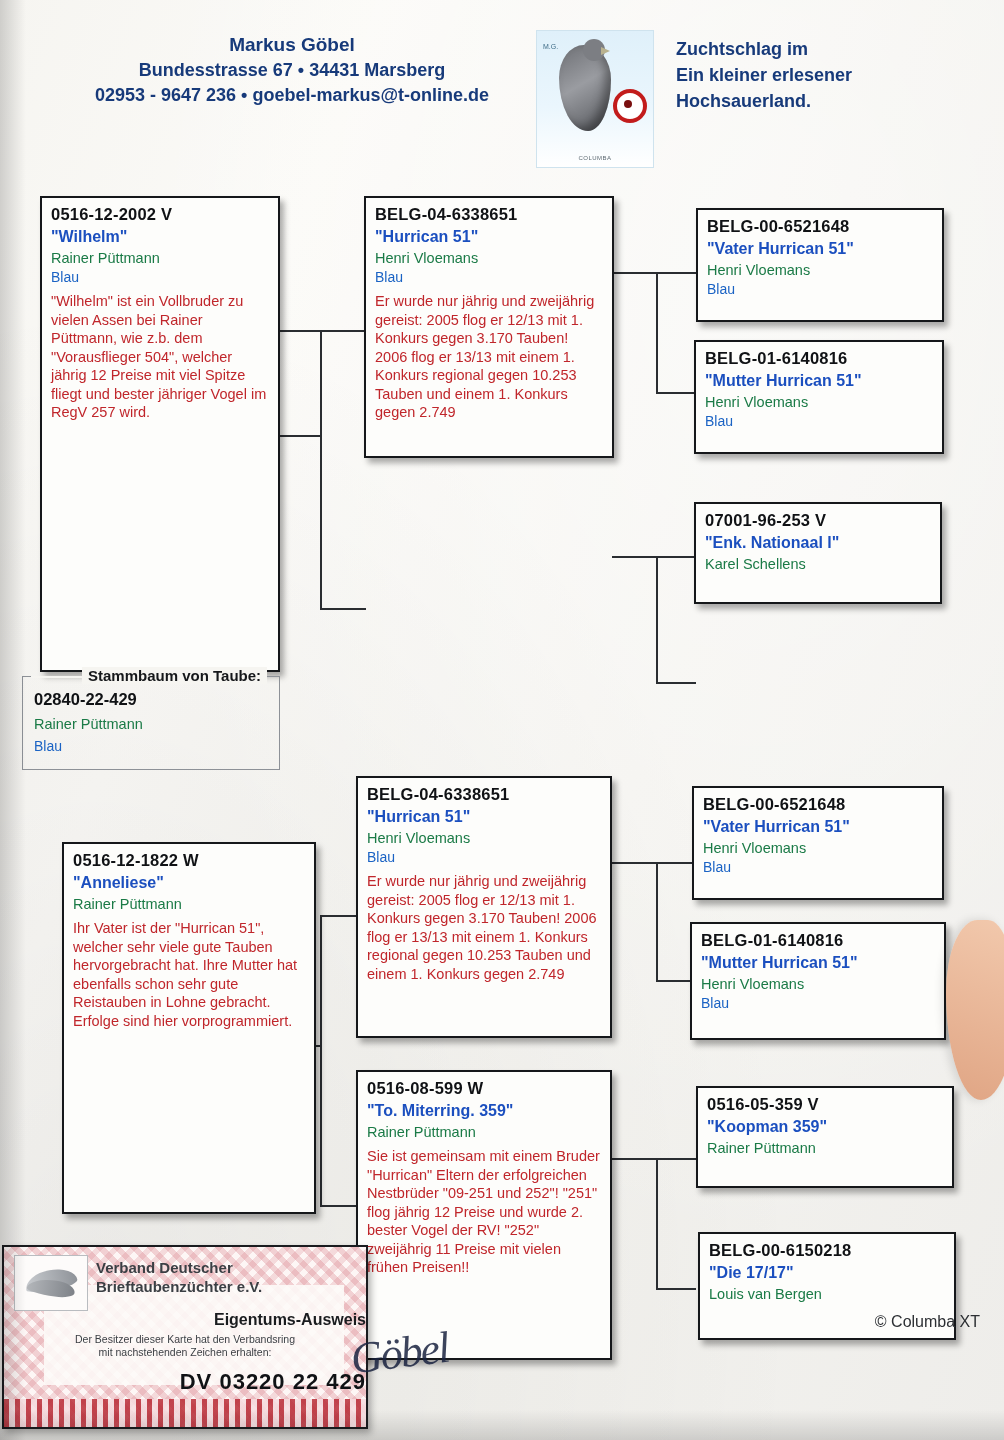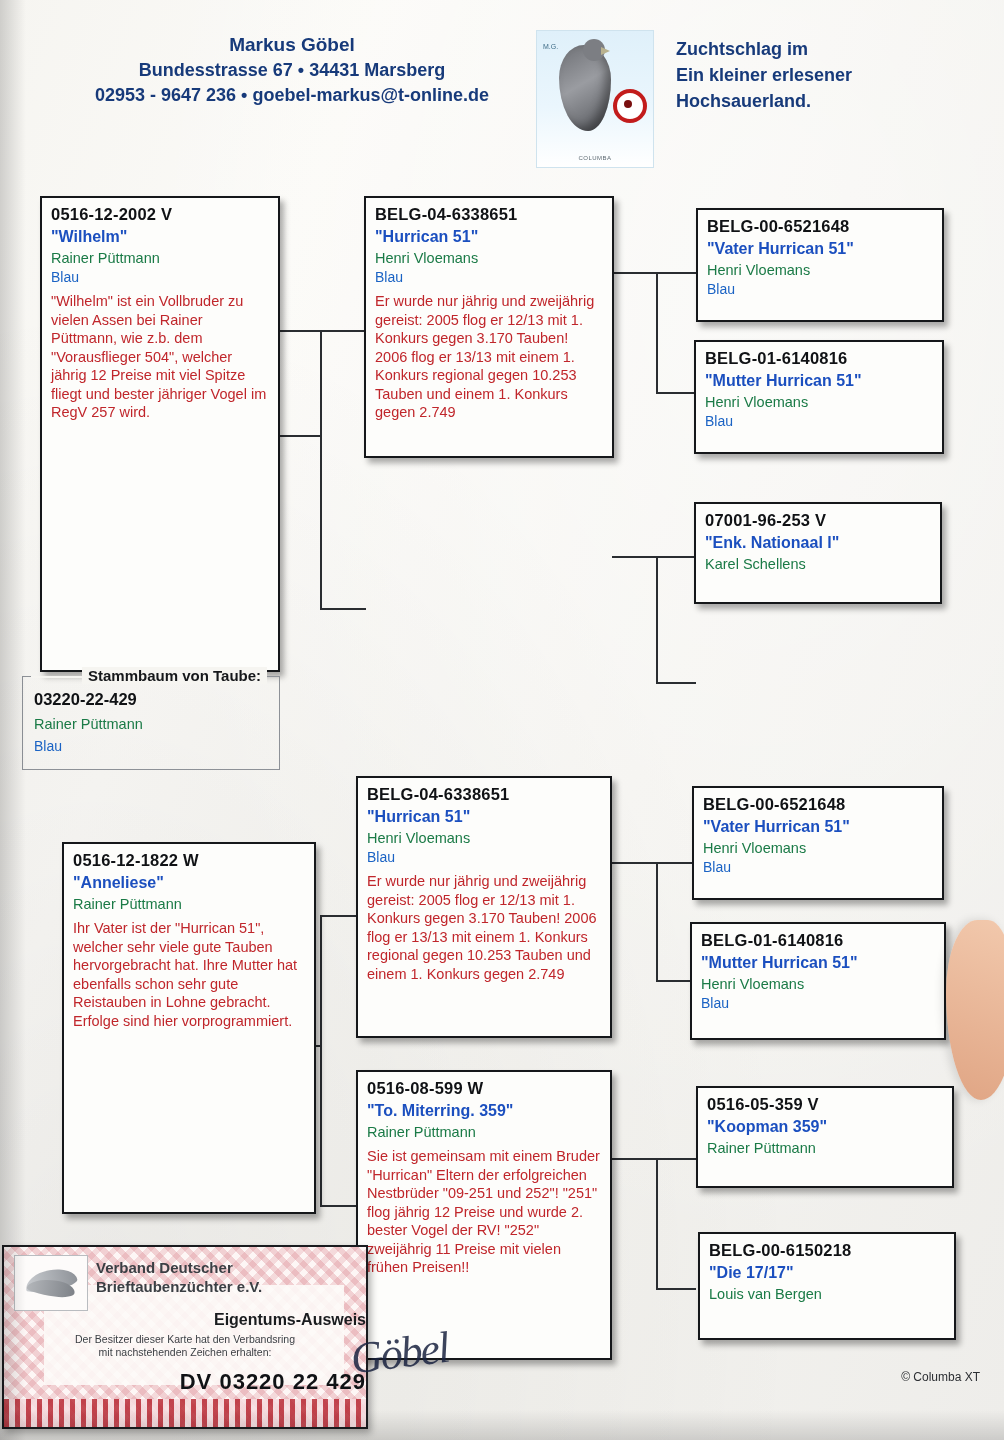--- a/index.html
+++ b/index.html
@@ -135,21 +135,21 @@
       repeating-linear-gradient(90deg,#b92b36 0 5px, #f6dde0 5px 11px);
     opacity:.85;
   }
   
   #sig{
     position:absolute;left:352px;top:1320px;width:220px;height:80px;
     color:#1a2340;font-family:"Liberation Serif",serif;font-size:44px;
     font-style:italic;transform:rotate(-7deg);opacity:.85;
     letter-spacing:-2px;
   }
-  #copyright{position:absolute;right:24px;top:1370px;font-size:12px;color:#2c2f33;}
+  #copyright{position:absolute;right:24px;top:1313px;font-size:16px;color:#2c2f33;}
   
   #finger{
     position:absolute;right:-12px;top:920px;width:70px;height:180px;
     background:linear-gradient(200deg,#f0c3a6,#e3a886 70%,#d79madd 100%);
     background:linear-gradient(200deg,#f2c9ad,#e0a584);
     border-radius:45% 40% 50% 50% / 40% 45% 55% 60%;
     box-shadow:-4px 0 10px rgba(0,0,0,.12);
   }
   #edge-shadow{
     position:absolute;left:0;top:0;width:26px;height:1440px;
@@ -227,21 +227,21 @@
     <div class="breeder">Rainer Püttmann</div>
     <div class="colour">Blau</div>
     <div class="note">"Wilhelm" ist ein Vollbruder zu vielen Assen bei Rainer Püttmann, wie z.b. dem "Vorausflieger 504", welcher jährig 12 Preise mit viel Spitze fliegt und bester jähriger Vogel im RegV 257 wird.</div>
   </div>
 
   <div class="stamm-wrap">
     <div class="stamm-frame">
         <div class="cut"></div>
       </div>
     <div class="stamm-label">Stammbaum von Taube:</div>
-    <div class="stamm-no">03220-22-429</div>
+    <div class="stamm-no">02840-22-429</div>
     <div class="stamm-br">Rainer Püttmann</div>
     <div class="stamm-col">Blau</div>
   </div>
 
   <div class="box" style="left:24px;top:842px;width:254px;height:372px;margin-left:38px;">
     <div class="ring-no">0516-12-1822 W</div>
     <div class="nick">"Anneliese"</div>
     <div class="breeder">Rainer Püttmann</div>
     <div class="note">Ihr Vater ist der "Hurrican 51", welcher sehr viele gute Tauben hervorgebracht hat. Ihre Mutter hat ebenfalls schon sehr gute Reistauben in Lohne gebracht. Erfolge sind hier vorprogrammiert.</div>
   </div>

